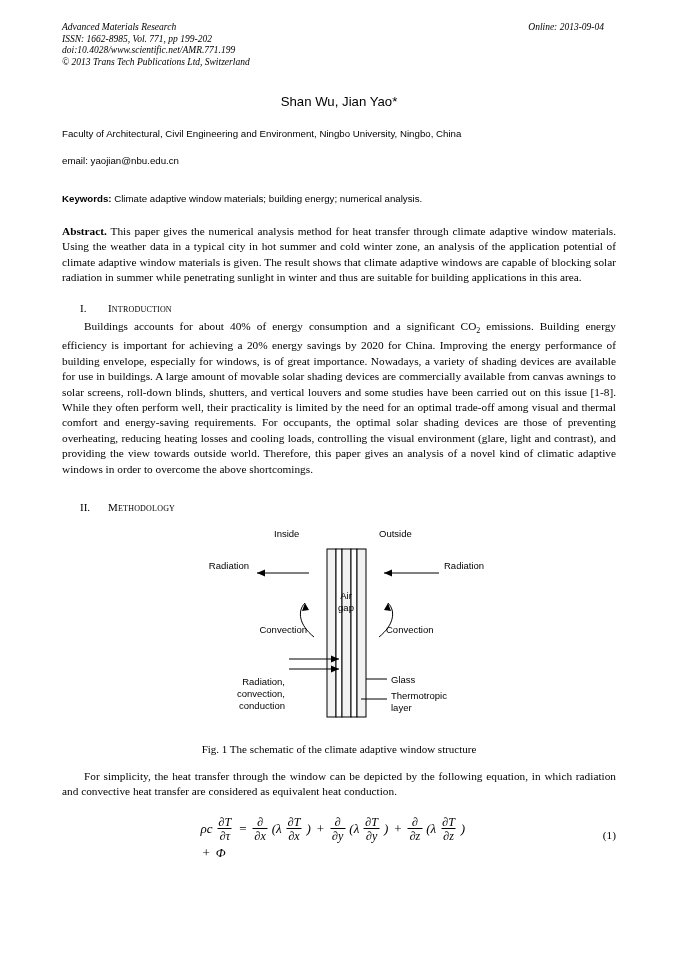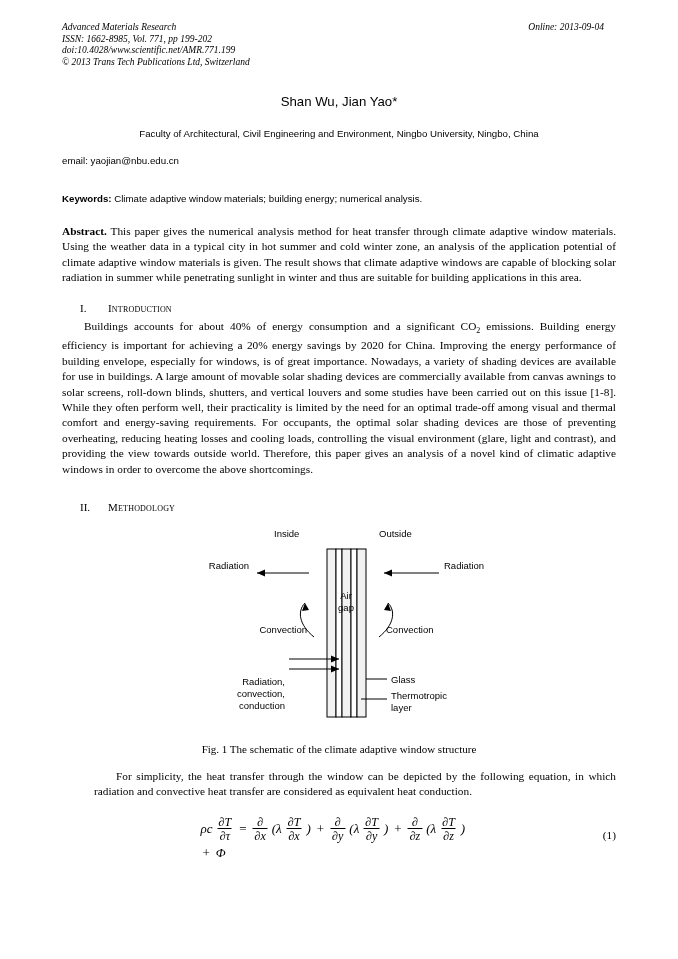--- a/index.html
+++ b/index.html
@@ -53,21 +53,21 @@
     line-height: 19px;
     margin: 12px 34px 0 34px;
   }
   .authors {
     text-align: center;
     font-family: "Liberation Sans", sans-serif;
     font-size: 13.2px;
     margin-top: 20px;
   }
   .affil {
-    text-align: center;
+    text-align: left;
     font-family: "Liberation Sans", sans-serif;
     font-size: 9.7px;
     margin-top: 18px;
     line-height: 14px;
   }
   .email {
     text-align: left;
     font-family: "Liberation Sans", sans-serif;
     font-size: 9.7px;
     margin-top: 14px;
@@ -253,21 +253,21 @@
         <line x1="227" y1="152" x2="248" y2="152"></line>
         <line x1="222" y1="172" x2="248" y2="172"></line>
       </g>
       <text x="252" y="156" font-family="Liberation Sans, sans-serif" font-size="9.5">Glass</text>
       <text x="252" y="172" font-family="Liberation Sans, sans-serif" font-size="9.5">Thermotropic</text>
       <text x="252" y="184" font-family="Liberation Sans, sans-serif" font-size="9.5">layer</text>
     </svg>
   </div>
   <div class="fig-cap">Fig. 1 The schematic of the climate adaptive window structure</div>
 
-  <p class="body" style="margin-top:14px;margin-left:32px;">For simplicity, the heat transfer through the window can be depicted by the following equation, in which radiation and convective heat transfer are considered as equivalent heat conduction.</p>
+  <p class="body" style="margin-top:14px;">For simplicity, the heat transfer through the window can be depicted by the following equation, in which radiation and convective heat transfer are considered as equivalent heat conduction.</p>
 
   <div class="eq-row">
     <div class="eq-body">
       <span class="eqtxt">ρ</span><span class="eqtxt">c</span>
       <span class="frac">
         <span class="num2">∂<i>T</i></span><br>
         <span class="den">∂<i>τ</i></span>
       </span>
       <span class="eqop">=</span>
       <span class="frac">

